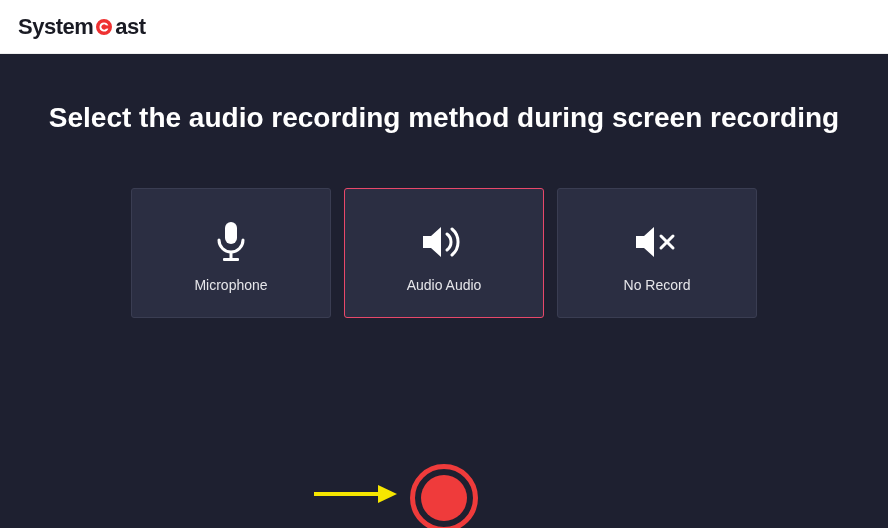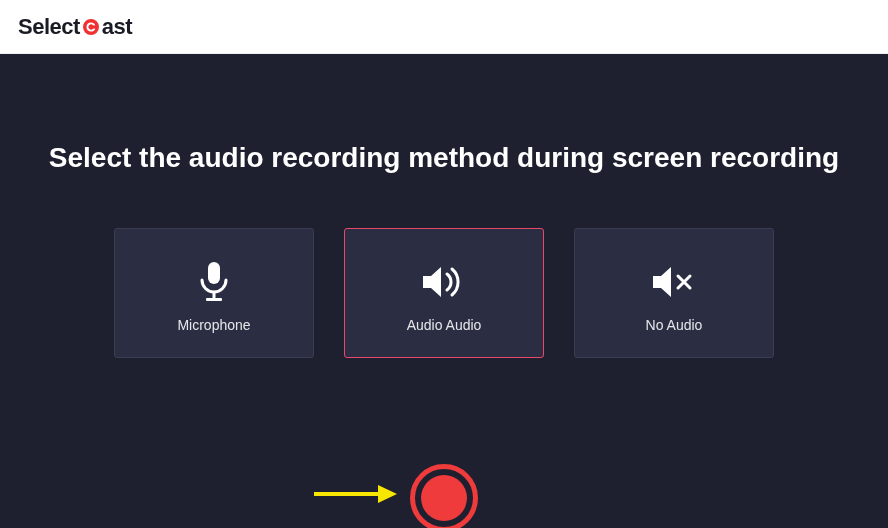--- a/index.html
+++ b/index.html
@@ -24,33 +24,33 @@
     display: inline-flex;
     align-items: center;
     justify-content: center;
     margin: 0 1px;
   }
   .main {
     background: #1e2030;
     width: 888px;
     height: 474px;
     position: relative;
-    padding-top: 88px;
+    padding-top: 48px;
     text-align: center;
   }
   .title {
     color: #ffffff;
     font-size: 28px;
     font-weight: 700;
     margin-bottom: 54px;
   }
   .options {
     display: flex;
     justify-content: center;
-    gap: 30px;
+    gap: 13px;
   }
   .card {
     width: 200px;
     height: 130px;
     background: #2b2e42;
     border: 1px solid #3a3d52;
     border-radius: 3px;
     display: flex;
     flex-direction: column;
     align-items: center;
@@ -106,21 +106,21 @@
     width: 85px;
     height: 24px;
     pointer-events: none;
   }
 </style>
 </head>
 <body>
 
 <div class="header">
   <div class="brand">
-    <span>Select</span>
+    <span>System</span>
     <span class="c-icon">
       <svg width="20" height="20" viewBox="0 0 20 20">
         <path d="M10 2 a8 8 0 1 0 0 16 a8 8 0 0 0 0-16 M10 5.5 a4.5 4.5 0 0 1 4.3 3.1 l-2.2 0 a2.5 2.5 0 1 0 0 2.8 l2.2 0 A4.5 4.5 0 1 1 10 5.5 Z" fill="#ef3131"></path>
         <polygon points="12.4,8.2 12.4,11.8 15.4,10" fill="#ef3131"></polygon>
       </svg>
     </span>
     <span>ast</span>
   </div>
 </div>
 
@@ -153,21 +153,21 @@
     </div>
 
     <div class="card">
       <div class="icon-wrap">
         <svg width="50" height="40" viewBox="0 0 50 40" fill="#ffffff">
           <path d="M4 14 h8 l10 -9 v30 l-10 -9 h-8 z"></path>
           <line x1="29" y1="14" x2="41" y2="26" stroke="#ffffff" stroke-width="3" stroke-linecap="round"></line>
           <line x1="41" y1="14" x2="29" y2="26" stroke="#ffffff" stroke-width="3" stroke-linecap="round"></line>
         </svg>
       </div>
-      <div class="card-label">No Audio</div>
+      <div class="card-label">No Record</div>
     </div>
 
   </div>
 
   <svg class="arrow" viewBox="0 0 85 24">
     <line x1="2" y1="12" x2="68" y2="12" stroke="#f6e600" stroke-width="4"></line>
     <polygon points="66,3 85,12 66,21" fill="#f6e600"></polygon>
   </svg>
 
   <div class="record-area">

